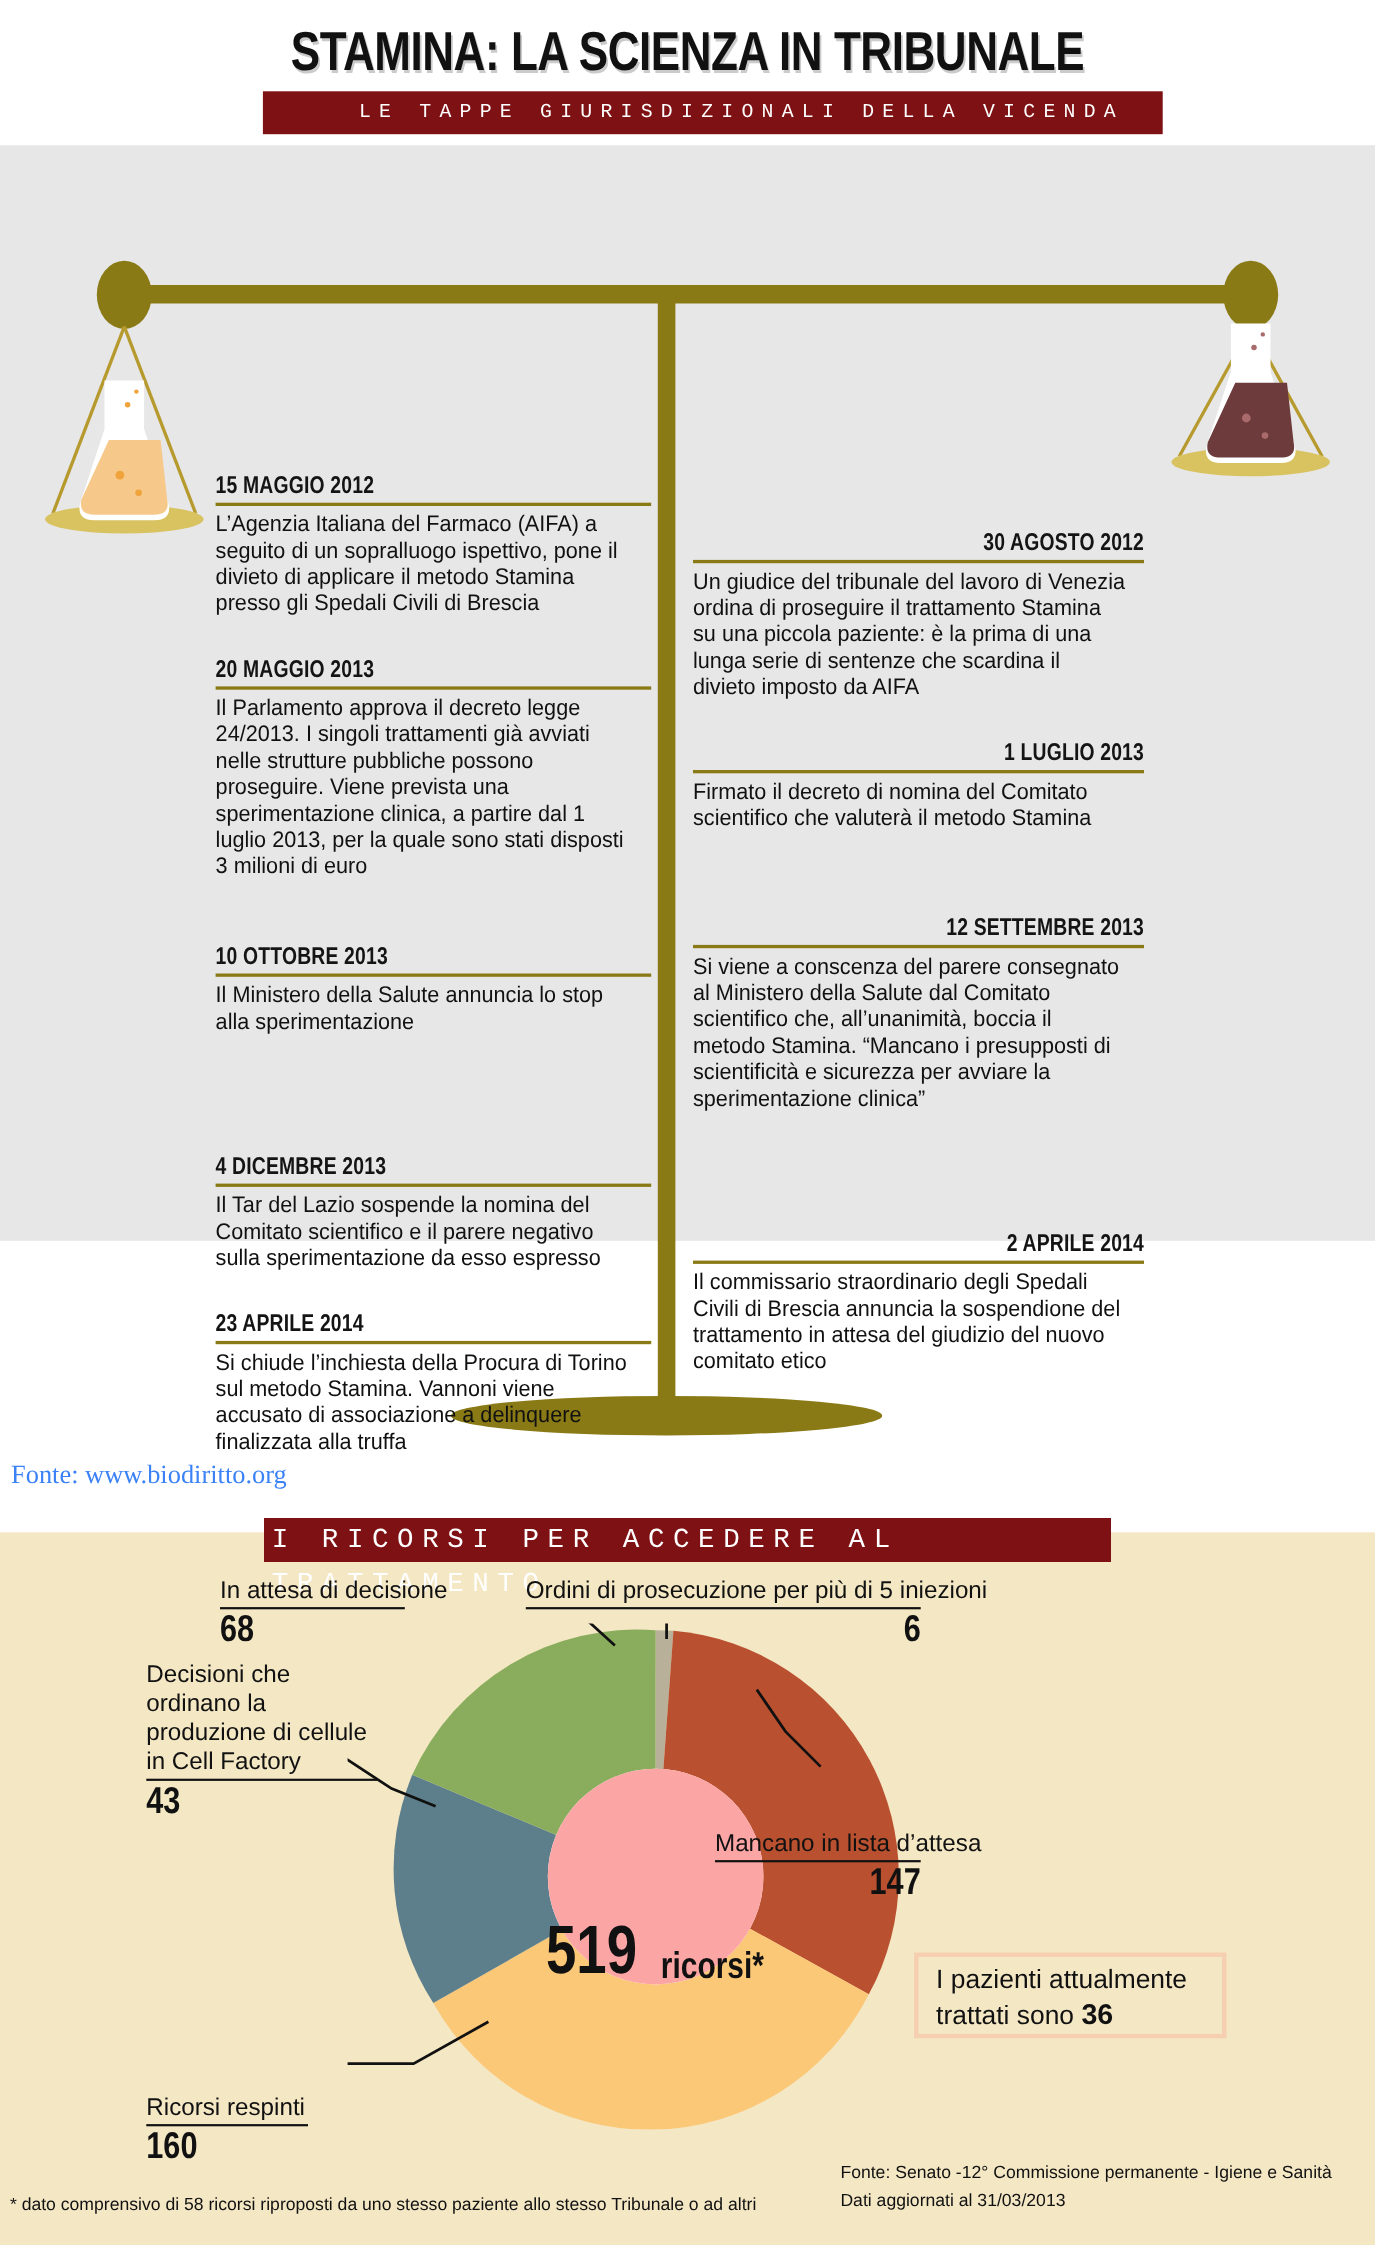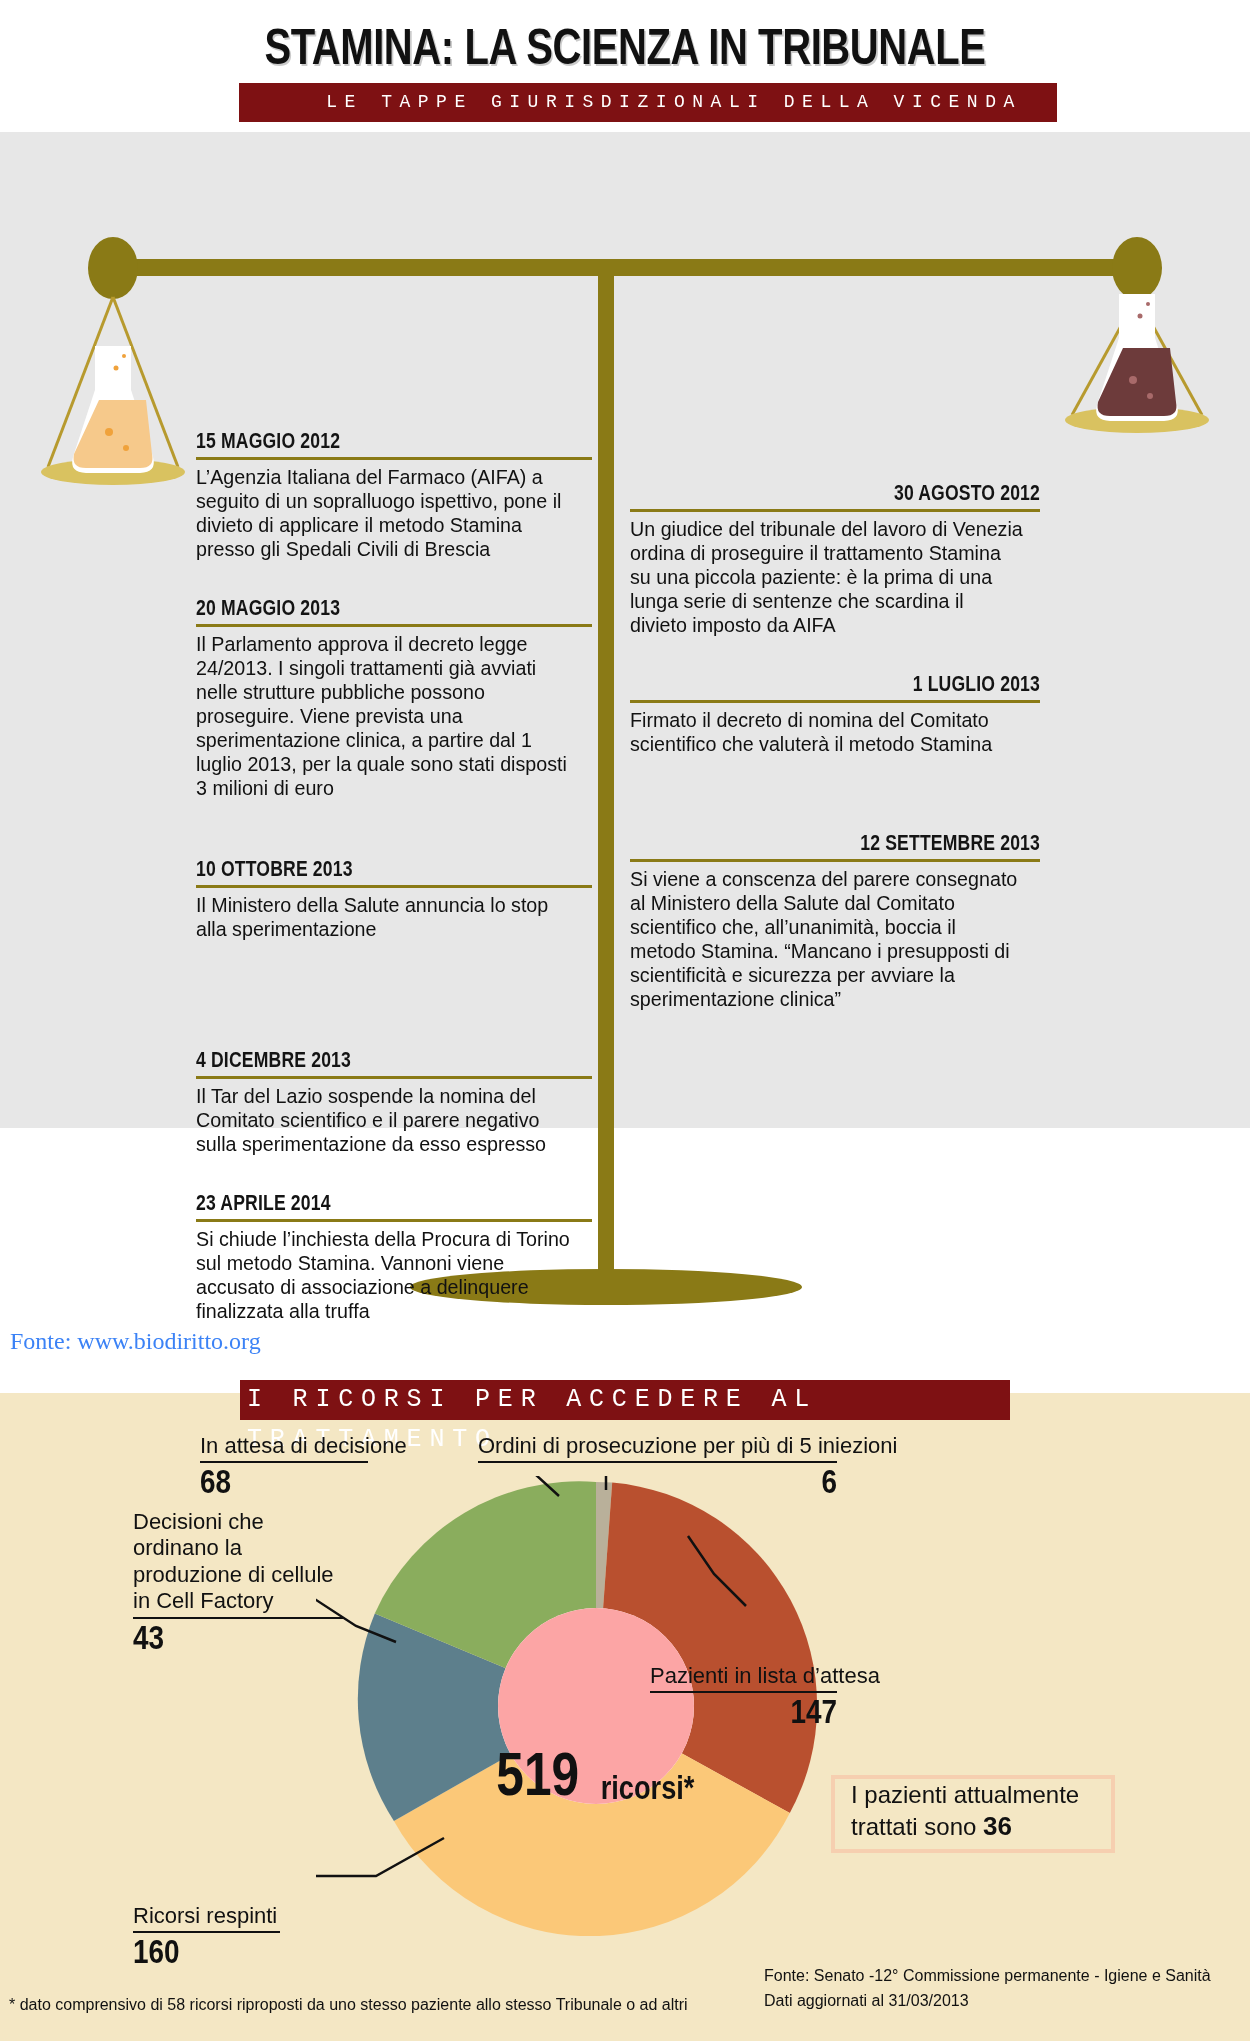--- a/index.html
+++ b/index.html
@@ -98,21 +98,21 @@
     transform:scaleX(0.80); transform-origin:center;
   }
   #donut-total-label {
     font-family:"Liberation Sans Narrow","Liberation Sans", sans-serif;
     font-weight:bold; font-size:34px; color:#111111; line-height:1;
     transform:scaleX(0.80); transform-origin:center; margin-top:2px;
   }
   #treated-box {
     position:absolute; left:831px; top:1775px; width:284px; height:78px;
     border:4px solid #f6cfb0; background:#f4e7c4; box-sizing:border-box;
-    display:flex; align-items:flex-start;
+    display:flex; align-items:flex-end;
   }
   #treated-text {
     font-family:"Liberation Sans Narrow","Liberation Sans", sans-serif;
     font-size:24px; line-height:1.3; color:#111111; padding:0 16px;
   }
   #treated-text b { font-weight:bold; font-size:26px; }
   .foot {
     position:absolute;
     font-family:"Liberation Sans Narrow","Liberation Sans", sans-serif;
     font-size:16px; color:#111111; white-space:nowrap;
@@ -213,20 +213,25 @@
       <div class="ev-rule"></div>
       <div class="ev-body">Firmato il decreto di nomina del Comitato scientifico che valuterà il metodo Stamina</div>
     </div>
     <div class="sp-3"></div>
     <div class="ev">
       <div class="ev-date">12 SETTEMBRE 2013</div>
       <div class="ev-rule"></div>
       <div class="ev-body">Si viene a conscenza del parere consegnato al Ministero della Salute dal Comitato scientifico che, all’unanimità, boccia il metodo Stamina. “Mancano i presupposti di scientificità e sicurezza per avviare la sperimentazione clinica”</div>
     </div>
     <div class="sp-4"></div>
+    <div class="ev">
+      <div class="ev-date">2 APRILE 2014</div>
+      <div class="ev-rule"></div>
+      <div class="ev-body">Il commissario straordinario degli Spedali Civili di Brescia annuncia la sospendione del trattamento in attesa del giudizio del nuovo comitato etico</div>
+    </div>
   </div>
 </div>
 
 <div id="fonte-timeline">Fonte: www.biodiritto.org</div>
 
 <div id="chart-panel"></div>
 
 <div id="chart-banner">
   <div id="chart-banner-text">I RICORSI PER ACCEDERE AL TRATTAMENTO</div>
 </div>
@@ -275,21 +280,21 @@
   <div class="num">160</div>
 </div>
 
 <div class="clabel right" style="left:478px; top:1433px; width:359px;">
   <div class="txt">Ordini di prosecuzione per più di 5 iniezioni</div>
   <div class="rule"></div>
   <div class="num">6</div>
 </div>
 
 <div class="clabel right" style="left:650px; top:1663px; width:187px;">
-  <div class="txt">Pazienti in lista d’attesa</div>
+  <div class="txt">Mancano in lista d’attesa</div>
   <div class="rule"></div>
   <div class="num">147</div>
 </div>
 
 <div id="treated-box">
   <div id="treated-text">
     <span>I pazienti attualmente trattati sono </span><b>36</b>
   </div>
 </div>
 

